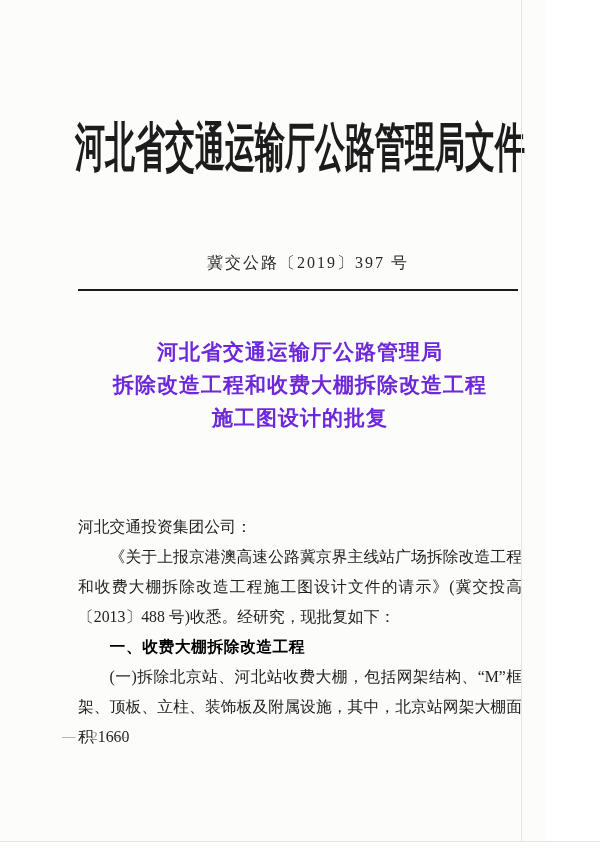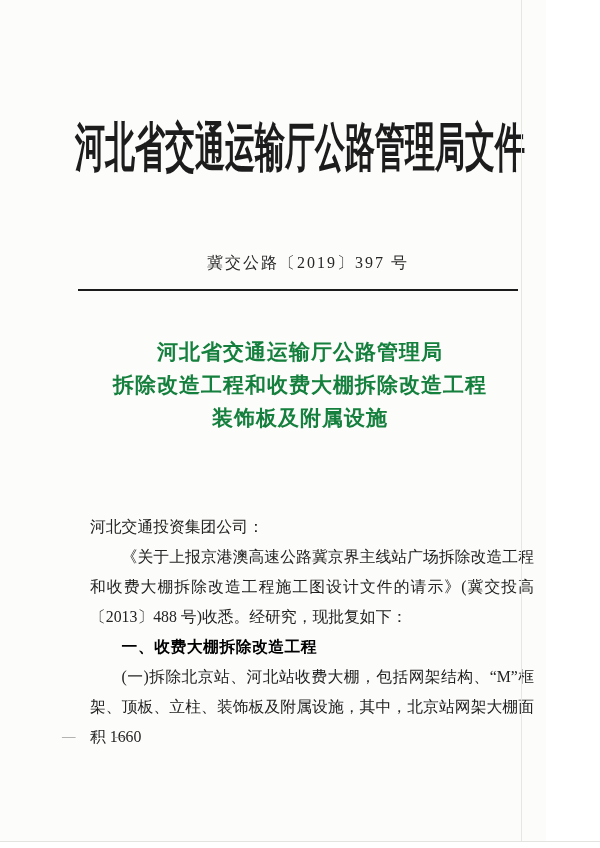--- a/index.html
+++ b/index.html
@@ -69,34 +69,33 @@
   
   .doc-title {
     position: absolute;
     top: 336px; left: 0;
     width: 600px;
     text-align: center;
     font-size: 21px;
     font-weight: bold;
     line-height: 33px;
     letter-spacing: 1px;
-    color: #15803d;
+    color: #6d28d9;
   }
 
   
   .body-text {
     position: absolute;
     top: 512px; left: 78px;
     width: 444px;
     font-size: 15.8px;
     line-height: 30px;
     color: #222222;
     text-align: justify;
     text-justify: inter-character;
-    margin-left: 12px;
   }
   .body-text p { margin: 0; }
   .indent { text-indent: 2em; }
   .section-heading {
     font-family: "Liberation Sans", "DejaVu Sans", sans-serif;
     font-weight: bold;
     text-indent: 2em;
     letter-spacing: 0.5px;
     color: #000000;
   }
@@ -117,21 +116,21 @@
 
   <div class="banner">河北省交通运输厅公路管理局文件</div>
 
   <div class="doc-number">冀交公路〔2019〕397 号</div>
 
   <div class="rule"></div>
 
   <div class="doc-title">
     <div>河北省交通运输厅公路管理局</div>
     <div>拆除改造工程和收费大棚拆除改造工程</div>
-    <div>装饰板及附属设施</div>
+    <div>施工图设计的批复</div>
   </div>
 
   <div class="body-text">
     <p>河北交通投资集团公司：</p>
     <p class="indent">《关于上报京港澳高速公路冀京界主线站广场拆除改造工程和收费大棚拆除改造工程施工图设计文件的请示》(冀交投高〔2013〕488 号)收悉。经研究，现批复如下：</p>
     <p class="section-heading">一、收费大棚拆除改造工程</p>
     <p class="indent">(一)拆除北京站、河北站收费大棚，包括网架结构、“M”框架、顶板、立柱、装饰板及附属设施，其中，北京站网架大棚面积 1660</p>
   </div>
 
   <div class="page-number">— 2 —</div>

